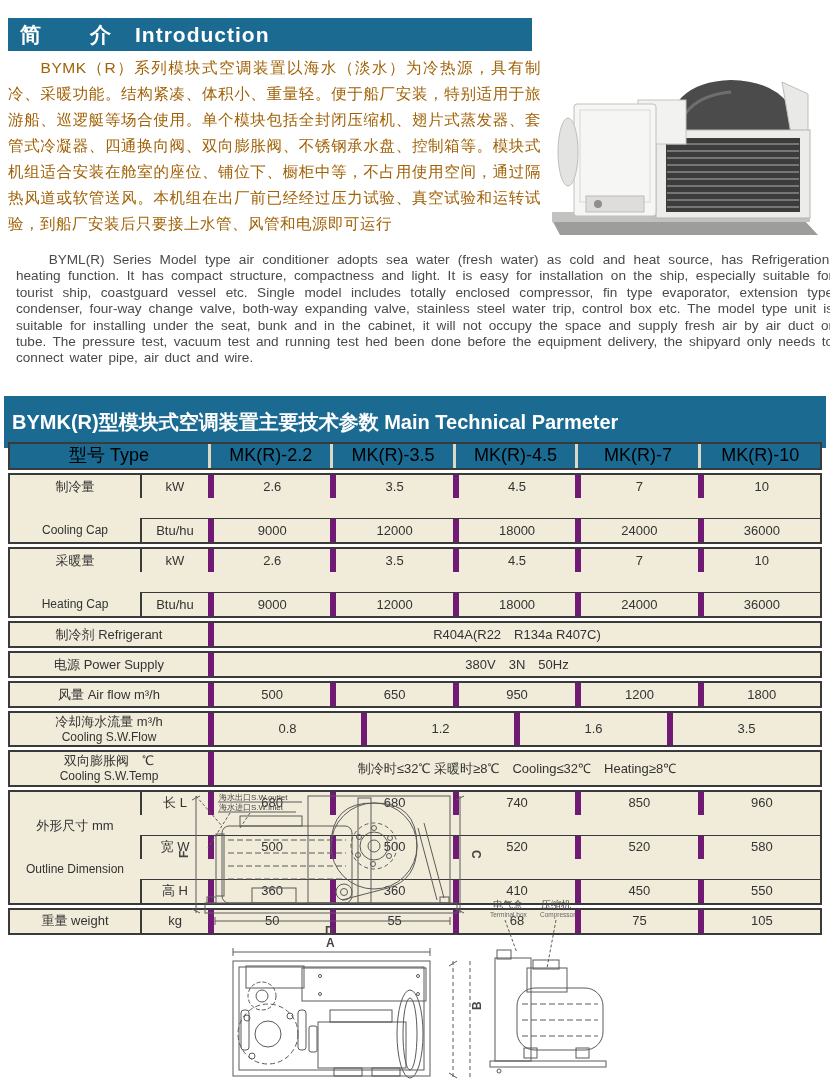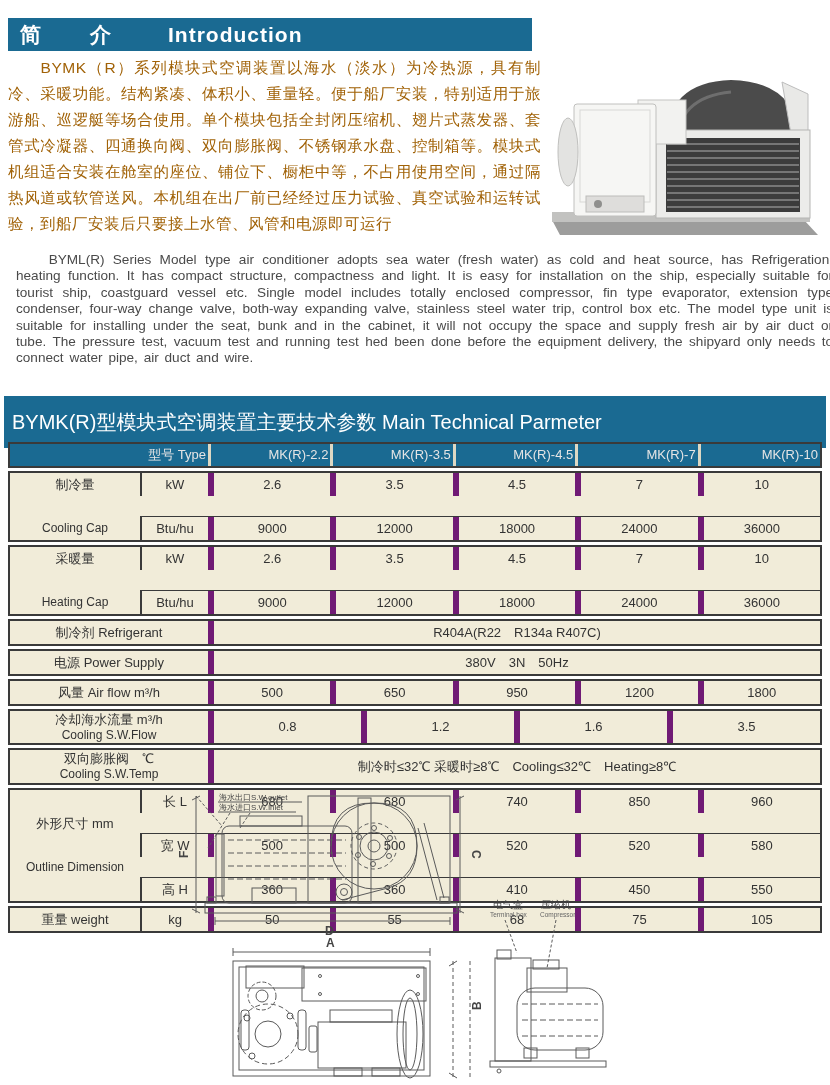--- a/index.html
+++ b/index.html
@@ -1,37 +1,37 @@
 <!DOCTYPE html>
 <html><head>
 <meta charset="utf-8">
 <style>
   html,body{margin:0;padding:0;background:#fff;}
   body{font-family:"Liberation Sans",sans-serif;}
   .page{position:relative;width:830px;height:1085px;background:#ffffff;overflow:hidden;color:#2b2b2b;}
 
   
   .bar{position:absolute;background:#1a6a92;color:#fff;display:flex;align-items:center;box-sizing:border-box;}
-  #bar1{left:8px;top:18px;width:524px;height:33px;padding-left:12px;font-size:21px;font-weight:bold;letter-spacing:1px;gap:33px;}
+  #bar1{left:8px;top:18px;width:524px;height:33px;padding-left:12px;font-size:21px;font-weight:bold;letter-spacing:1px;}
   #bar1 .zh{letter-spacing:14px;margin-right:10px;}
-  #bar2{left:4px;top:396px;width:822px;height:52px;padding-left:8px;font-size:20px;font-weight:normal;}
+  #bar2{left:4px;top:396px;width:822px;height:52px;padding-left:8px;font-size:20px;font-weight:bold;}
 
   
   #zh-para{position:absolute;left:8px;top:55px;width:533px;height:186px;margin:0;font-size:15.5px;line-height:26px;text-align:justify;text-indent:2.1em;color:#a16207;letter-spacing:.5px;}
   #en-para{position:absolute;left:8px;top:244px;width:817px;height:150px;margin:8px;font-size:13.6px;line-height:16.4px;text-align:justify;text-indent:2.4em;color:#4a4a4a;word-spacing:2px;}
 
   
   #photo{position:absolute;left:546px;top:52px;width:278px;height:188px;}
 
   
   #spec-table{position:absolute;left:8px;top:442px;width:814px;}
   .tgroup{display:flex;align-items:stretch;border:2px solid #3a3a3a;background:#f1ecd9;margin-bottom:3px;box-sizing:border-box;}
   .tgroup.thead{background:#1a6a92;}
   .tc{display:flex;flex-direction:column;justify-content:center;align-items:center;text-align:center;font-size:13px;color:#333;box-sizing:border-box;padding:1px 2px;line-height:1.22;min-height:23px;}
-  .thead .tc{color:#e5e5e5;min-height:22px;font-size:13px;align-items:flex-end;}
+  .thead .tc{color:#000000;min-height:22px;font-size:18px;}
   .w206{width:198px;flex:none;}
   .w132{width:130px;flex:none;gap:28px;}
   .unit{width:68px;flex:none;border-left:2px solid #3a3a3a;}
   .val{flex:1;border-left:6px solid #701a75;}
   .thead .val{border-left:3px solid #ddd8c4;}
   .rows{flex:1;display:flex;flex-direction:column;gap:20px;}
   .trow{display:flex;flex:1;}
   .trow + .trow{border-top:1.5px solid #3a3a3a;}
   .tc .l2{font-size:12px;}
 

